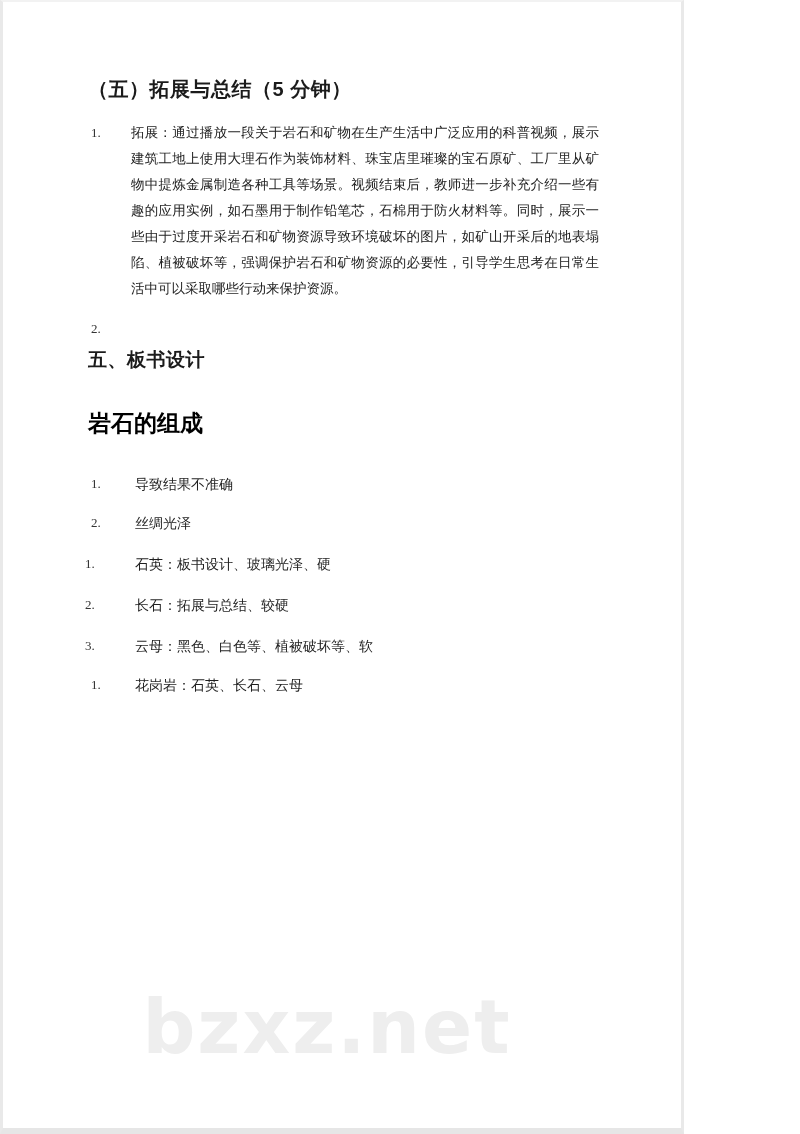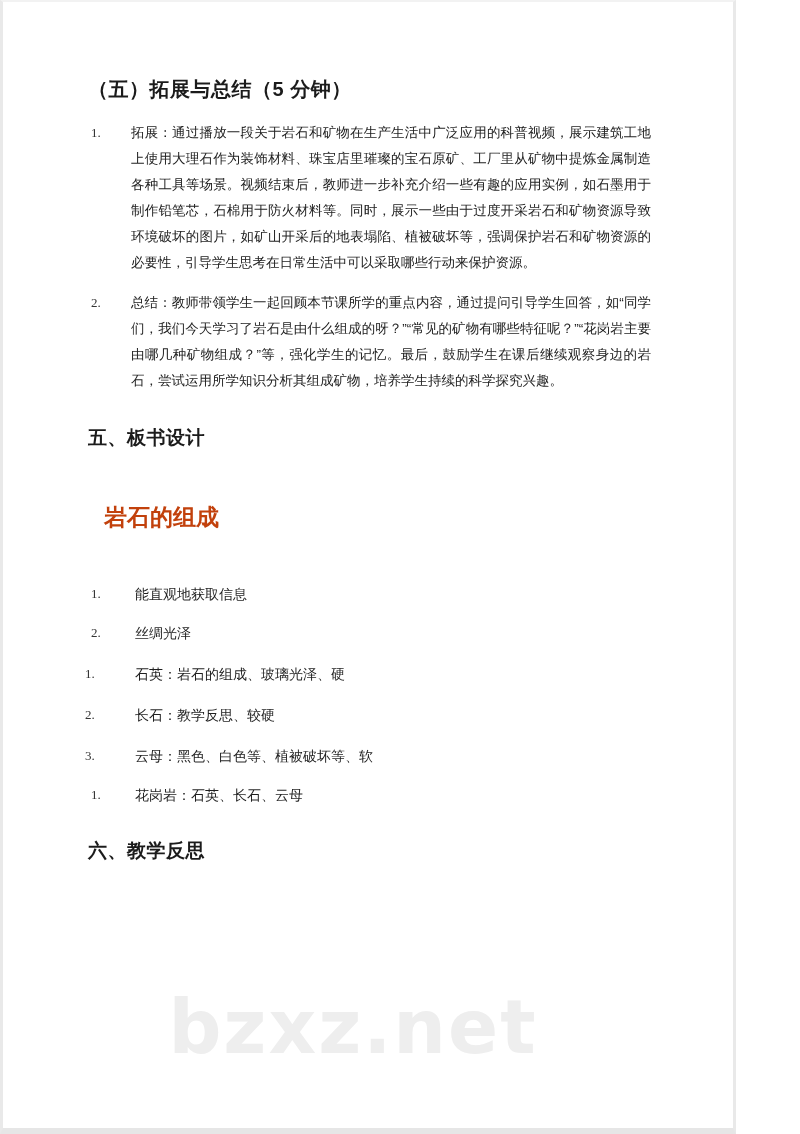--- a/index.html
+++ b/index.html
@@ -5,21 +5,21 @@
   html, body {
     margin: 0;
     padding: 0;
     background: #ffffff;
   }
   body {
     font-family: "Liberation Sans", "DejaVu Sans", sans-serif;
   }
   .page {
     position: relative;
-    width: 736px;
+    width: 684px;
     height: 1134px;
     background: #ffffff;
     box-sizing: border-box;
     border-left: 3px solid #e9e9e9;
     border-right: 3px solid #e9e9e9;
     border-top: 2px solid #f2f2f2;
     border-bottom: 6px solid #e6e6e6;
     overflow: hidden;
   }
   .content {
@@ -43,22 +43,22 @@
   }
   .h-board {
     font-size: 19px;
     margin: 0;
     padding: 28px 0 0 85px;
     line-height: 32px;
   }
   .h-title-big {
     font-size: 23px;
     font-weight: bold;
-    color: #c2410c;
-    margin: 16px;
+    color: #000000;
+    margin: 0;
     padding: 30px 0 0 85px;
     line-height: 34px;
   }
   .h-reflect {
     font-size: 19px;
     margin: 0;
     padding: 29px 0 0 85px;
     line-height: 32px;
   }
 
@@ -175,63 +175,61 @@
 
     <h2 class="h-section h-top">（五）拓展与总结（5 分钟）</h2>
 
     <ol class="olist">
       <li>
         <span class="num">1.</span>
         <span>拓展：通过播放一段关于岩石和矿物在生产生活中广泛应用的科普视频，展示建筑工地上使用大理石作为装饰材料、珠宝店里璀璨的宝石原矿、工厂里从矿物中提炼金属制造各种工具等场景。视频结束后，教师进一步补充介绍一些有趣的应用实例，如石墨用于制作铅笔芯，石棉用于防火材料等。同时，展示一些由于过度开采岩石和矿物资源导致环境破坏的图片，如矿山开采后的地表塌陷、植被破坏等，强调保护岩石和矿物资源的必要性，引导学生思考在日常生活中可以采取哪些行动来保护资源。</span>
       </li>
       <li>
         <span class="num">2.</span>
-        <span>总结：教师带领学生一起回顾本节课所学的重点内容，通过提问引导学生回答，如“同学们，我们今天学习了岩石是由什么组成的呀？”“常见的矿物有哪些特征呢？”“花岗岩主要由哪几种矿物组成？”等，强化学生的记忆。最后，鼓励学生在课后继续观察身边的岩石，尝试运用所学知识分析其组成矿物，培养学生持续的科学探究兴趣。</span>
       </li>
     </ol>
 
     <h2 class="h-section h-board">五、板书设计</h2>
 
     <h3 class="h-title-big">岩石的组成</h3>
 
     <div class="board-wrap">
       <ol class="board-list">
         <li>
           <span class="num">1.</span>
-          <span>能直观地获取信息</span>
+          <span>导致结果不准确</span>
         </li>
         <li>
           <span class="num">2.</span>
           <span>丝绸光泽</span>
         </li>
       </ol>
 
       <ol class="sublist sub-wrap">
         <li>
           <span class="num">1.</span>
-          <span>石英：岩石的组成、玻璃光泽、硬</span>
+          <span>石英：板书设计、玻璃光泽、硬</span>
         </li>
         <li>
           <span class="num">2.</span>
-          <span>长石：教学反思、较硬</span>
+          <span>长石：拓展与总结、较硬</span>
         </li>
         <li>
           <span class="num">3.</span>
           <span>云母：黑色、白色等、植被破坏等、软</span>
         </li>
       </ol>
 
       <ol class="board-list">
         <li>
           <span class="num">1.</span>
           <span>花岗岩：石英、长石、云母</span>
         </li>
       </ol>
     </div>
 
-    <h2 class="h-section h-reflect">六、教学反思</h2>
 
 
   </div>
 
   <div class="watermark">bzxz.net</div>
 
 </div>
 
 </body></html>

